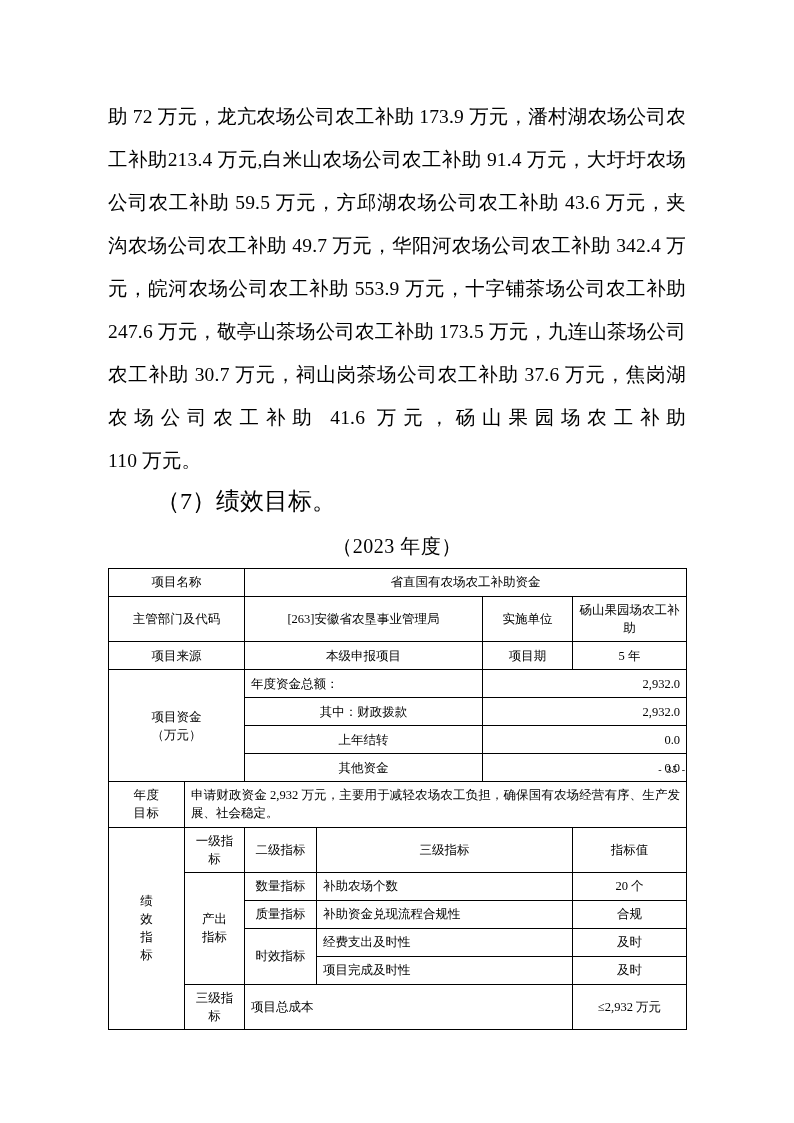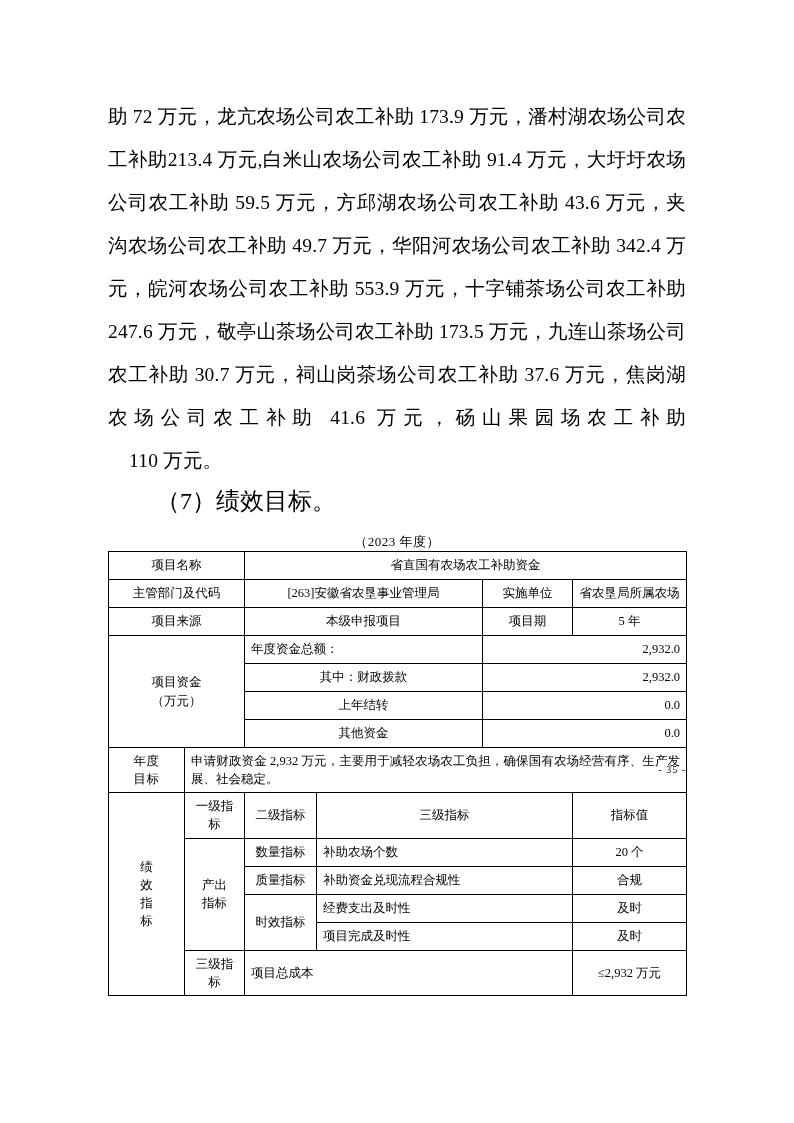--- a/index.html
+++ b/index.html
@@ -26,40 +26,40 @@
     font-size: 19.5px;
     line-height: 43px;
     text-align: justify;
     text-align-last: justify;
     letter-spacing: 0.2px;
   }
   .body-text .lastline {
     display: block;
     text-align: left;
     text-align-last: left;
-    margin-left: 21px;
   }
   .para-indent {
     font-size: 24px;
     line-height: 43px;
     text-indent: 2em;
     margin-top: -2px;
   }
   .doc-title {
     text-align: center;
     font-size: 22px;
     font-weight: bold;
     font-family: "Liberation Serif", "DejaVu Serif", serif;
     margin-top: 6px;
     letter-spacing: 1px;
   }
   .doc-subtitle {
     text-align: center;
-    font-size: 13px;
+    font-size: 20px;
     margin-top: 10px;
+    margin-bottom: 8px;
     letter-spacing: 0.5px;
   }
   table.perf {
     border-collapse: collapse;
     width: 578px;
     margin: 0 auto;
     table-layout: fixed;
   }
   table.perf td {
     border: 1px solid #000000;
@@ -113,21 +113,21 @@
     </colgroup>
     <tbody>
       <tr class="rowh">
         <td class="c" colspan="2">项目名称</td>
         <td class="c" colspan="4">省直国有农场农工补助资金</td>
       </tr>
       <tr class="rowh">
         <td class="c" colspan="2">主管部门及代码</td>
         <td class="c" colspan="2">[263]安徽省农垦事业管理局</td>
         <td class="c">实施单位</td>
-        <td class="c">省农垦局所属农场</td>
+        <td class="c">砀山果园场农工补助</td>
       </tr>
       <tr class="rowh">
         <td class="c" colspan="2">项目来源</td>
         <td class="c" colspan="2">本级申报项目</td>
         <td class="c">项目期</td>
         <td class="c">5 年</td>
       </tr>
       <tr class="rowh">
         <td class="c" colspan="2" rowspan="4">
           <div>项目资金</div>

